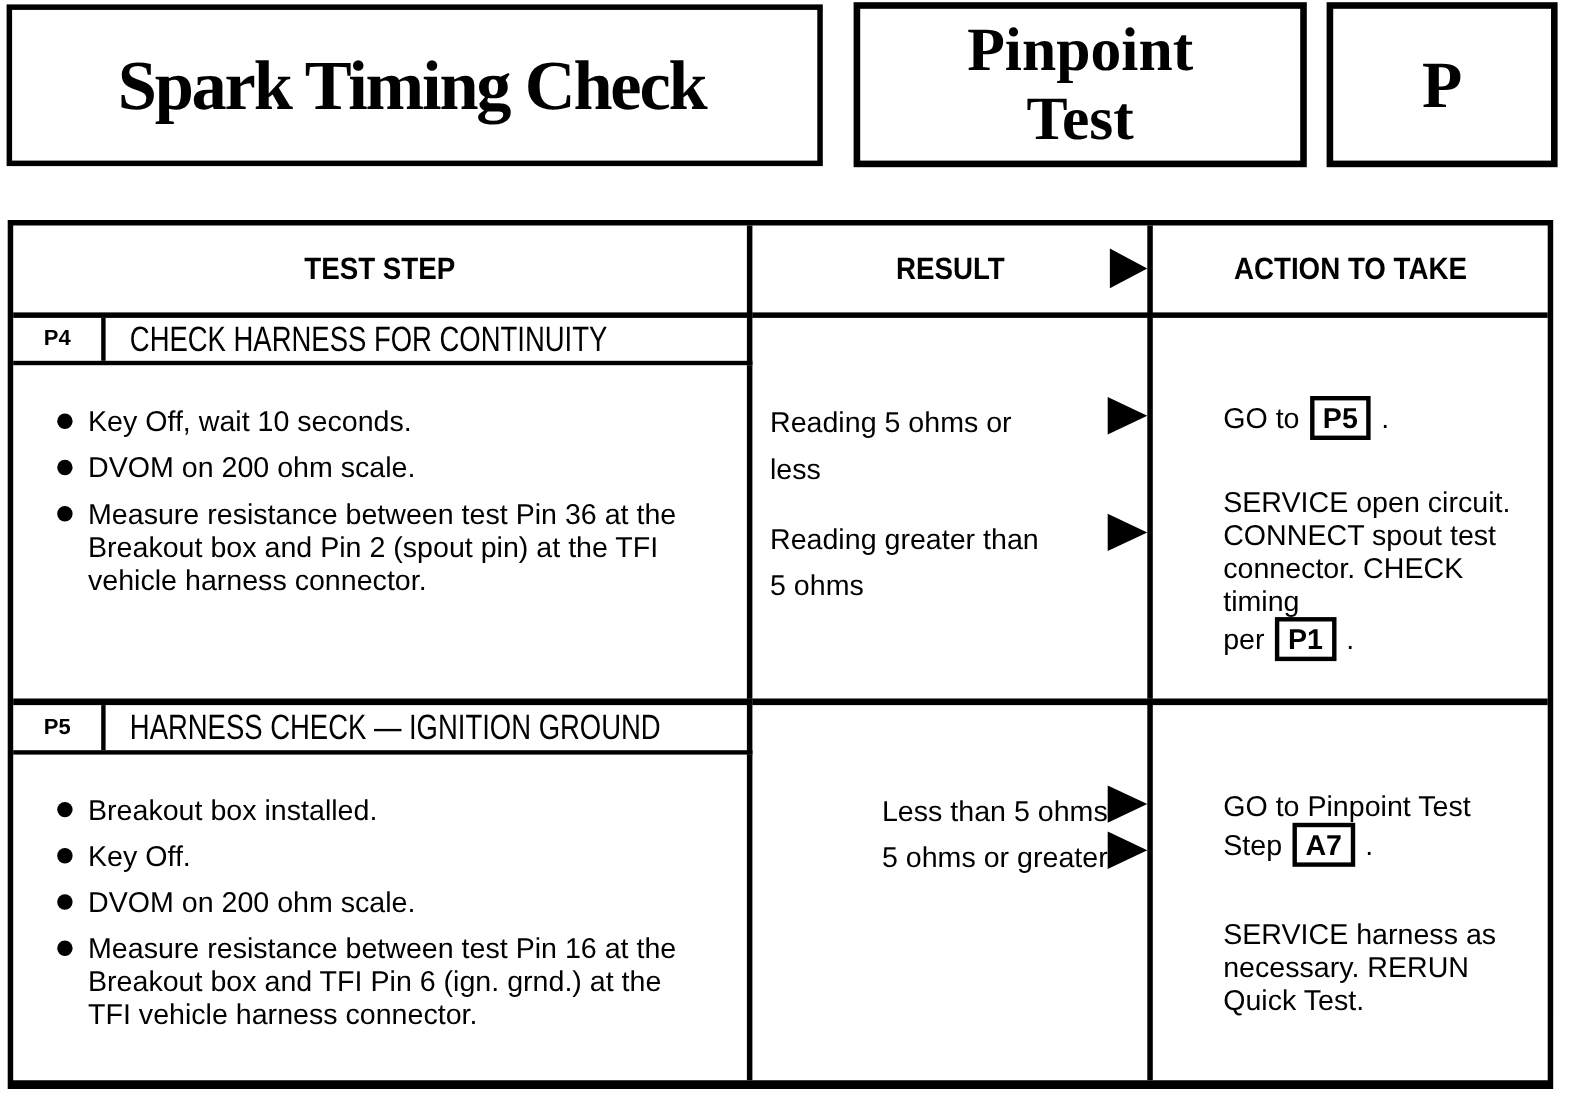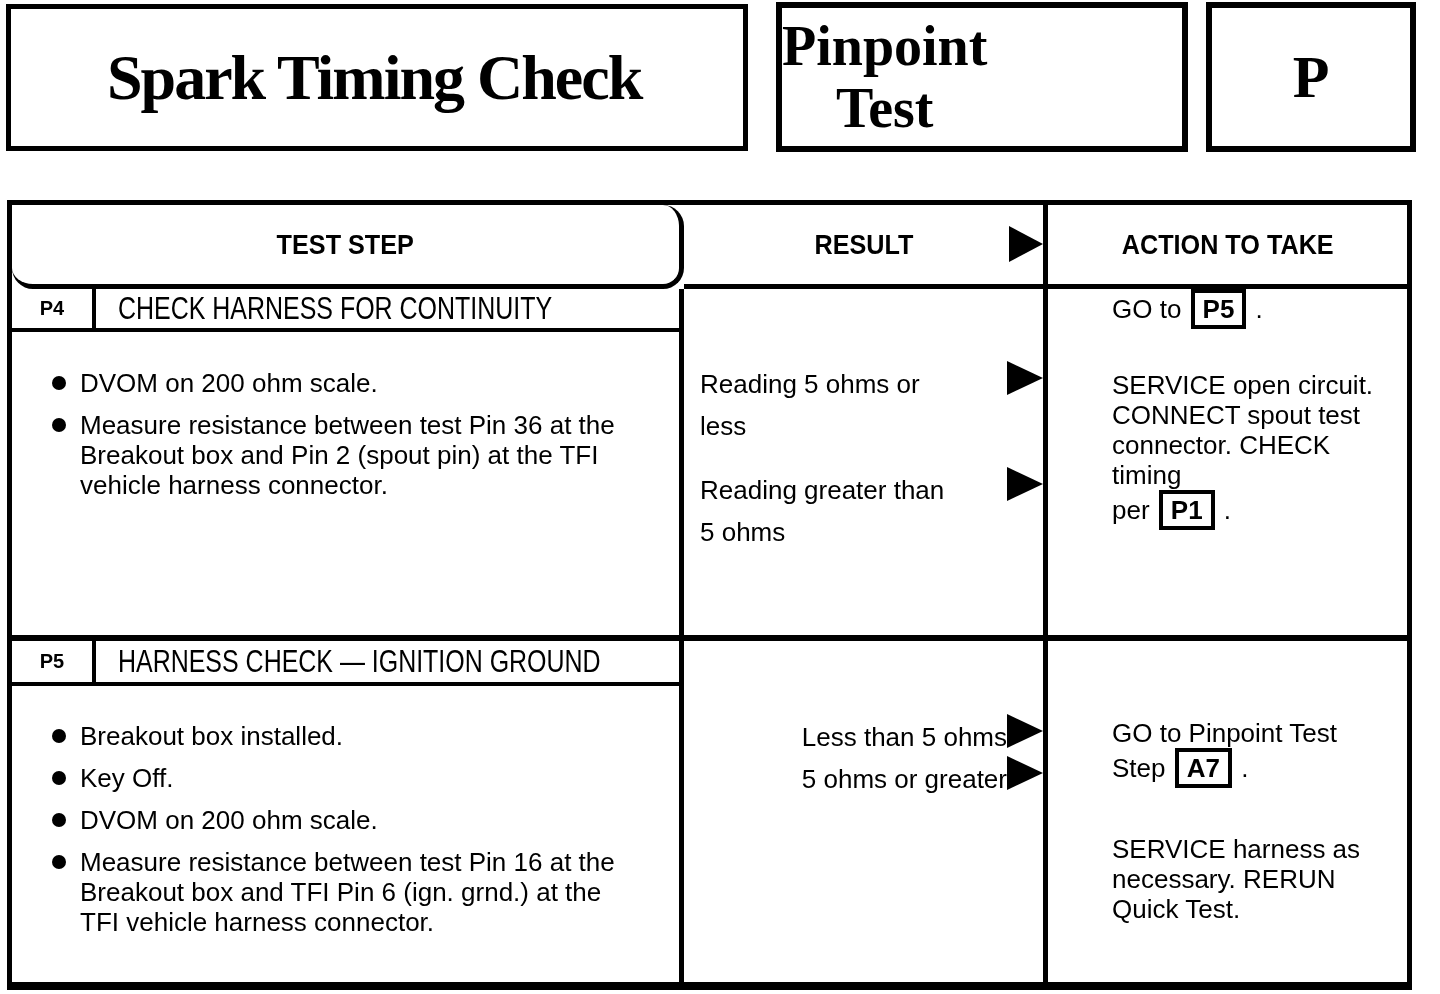--- a/index.html
+++ b/index.html
@@ -7,21 +7,21 @@
   body { font-family: "Liberation Sans", sans-serif; position: relative; }
 
   
   .hbox { position: absolute; border: 5px solid #000; background: #fff; }
   .title-box { left: 6px; top: 4px; width: 742px; height: 147px; display: flex; align-items: center; }
   .title-text {
     font-family: "Liberation Serif", serif; font-weight: 700;
     font-size: 64px; letter-spacing: -2px; padding-left: 48px; white-space: nowrap; margin-left: 48px;
   }
   .pinpoint-box { left: 776px; top: 2px; width: 412px; height: 150px; border-width: 6px;
-    display: flex; align-items: center; text-align: center; }
+    display: flex; align-items: center; justify-content: center; text-align: center; }
   .pinpoint-text {
     font-family: "Liberation Serif", serif; font-weight: 700;
     font-size: 56px; line-height: 62px; white-space: pre-line;
   }
   .code-box { left: 1206px; top: 2px; width: 210px; height: 150px; border-width: 6px;
     display: flex; align-items: center; justify-content: center; }
   .code-text { font-family: "Liberation Serif", serif; font-weight: 700; font-size: 60px; }
 
   
   .ptable {
@@ -68,21 +68,21 @@
 
   
   .action-cell { padding-left: 64px; padding-right: 10px; font-size: 26px; line-height: 30px; }
   .action-line { white-space: pre-line; }
   .ref-box { display: inline-block; border: 4px solid #000; padding: 0 8px;
     font-weight: 700; line-height: 32px; margin: 0 2px; }
 
   
   .m-r1-p4 { margin-top: 74px; }
   .m-r2-p4 { margin-top: 22px; }
-  .m-a1-p4 { }
+  .m-a1-p4 { margin-top: 71px; }
   .m-a2-p4 { margin-top: 41px; }
   .m-r1-p5 { margin-top: 75px; }
   .m-r2-p5 { }
   .m-a1-p5 { margin-top: 77px; }
   .m-a2-p5 { margin-top: 46px; }
 </style>
 </head>
 <body>
 
 <div class="hbox title-box">
@@ -93,39 +93,40 @@
   <div class="pinpoint-text">Pinpoint
 Test</div>
 </div>
 
 <div class="hbox code-box">
   <div class="code-text">P</div>
 </div>
 
 <div class="ptable">
 
-  <div class="cell th br bb" style="grid-row:1; grid-column:1;border-radius:21px;">
+  <div class="cell th br bb" style="grid-row:1; grid-column:1;">
     <span class="th-label">TEST STEP</span>
   </div>
   <div class="cell th br bb" style="grid-row:1; grid-column:2;">
     <span class="th-label">RESULT</span>
     <span class="th-arrow"></span>
   </div>
   <div class="cell th bb" style="grid-row:1; grid-column:3;">
     <span class="th-label">ACTION TO TAKE</span>
   </div>
 
   <div class="cell band br" style="grid-row:2; grid-column:1;">
     <div class="band-code">P4</div>
     <div class="band-title">
       <span>CHECK HARNESS FOR CONTINUITY</span>
     </div>
   </div>
 
   <div class="cell steps-cell steps-p4 br" style="grid-row:3; grid-column:1;">
+    <div class="step">Key Off, wait 10 seconds.</div>
     <div class="step">DVOM on 200 ohm scale.</div>
     <div class="step">Measure resistance between test Pin 36 at the
 Breakout box and Pin 2 (spout pin) at the TFI
 vehicle harness connector.</div>
   </div>
 
   <div class="cell result-cell br" style="grid-row:2 / span 2; grid-column:2;">
     <div class="result-row m-r1-p4">
       <div class="result-text">Reading 5 ohms or
 less</div>

